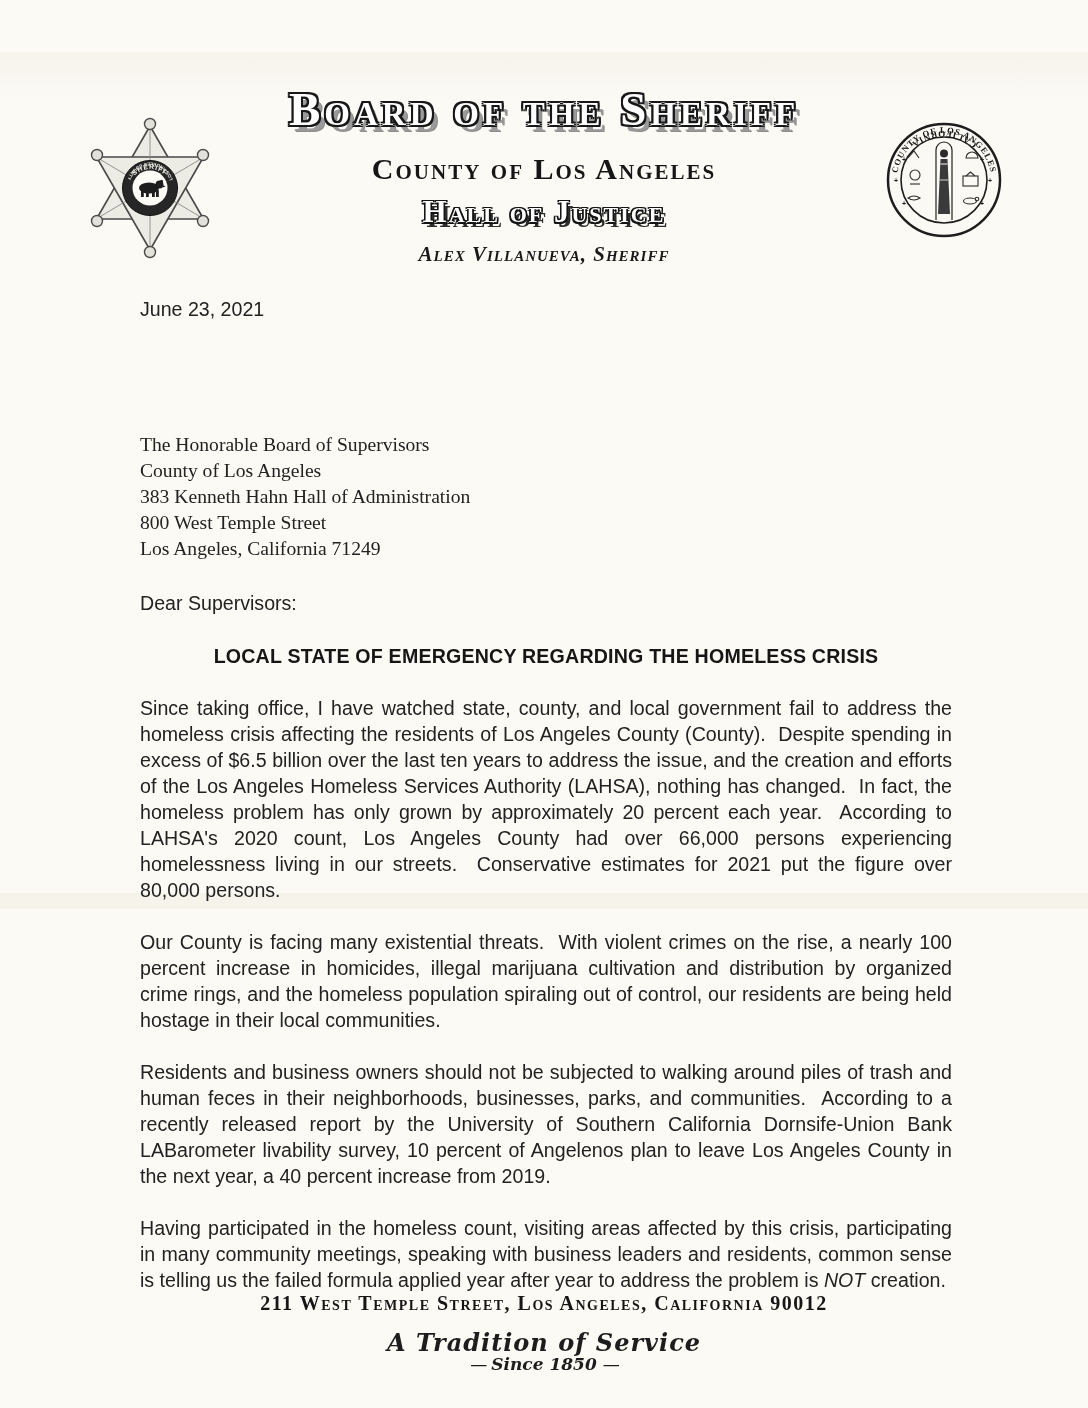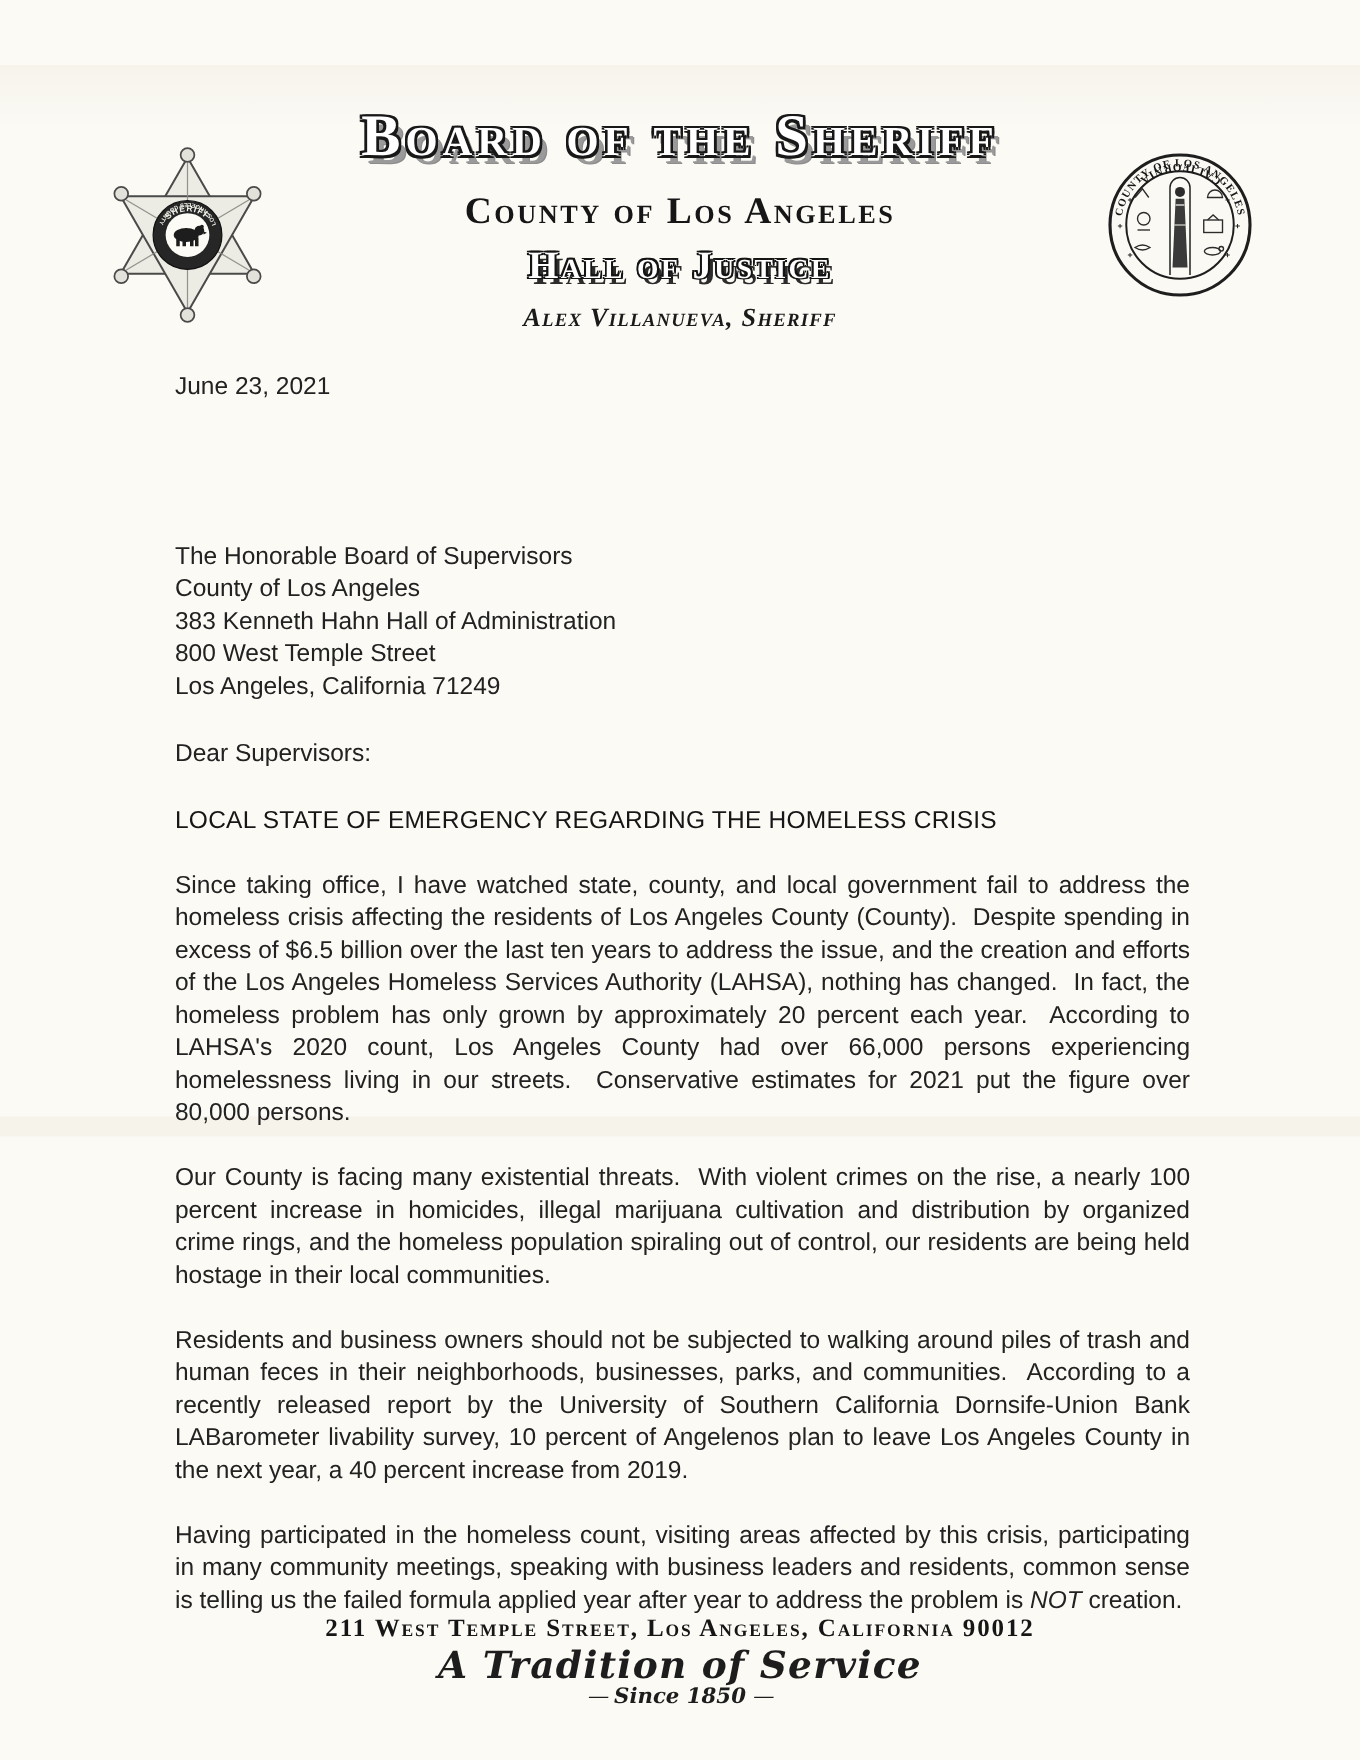--- a/index.html
+++ b/index.html
@@ -49,36 +49,36 @@
     font-family:"Liberation Serif",serif;font-weight:700;font-variant:small-caps;
     font-size:21px;letter-spacing:1px;color:#1a1a1a;font-style:italic;
   }
   .badge{position:absolute;left:90px;top:110px;}
   .seal{position:absolute;left:884px;top:120px;}
 
   
   .letter{position:absolute;left:140px;top:296px;width:812px;
     font-size:19.6px;line-height:26px;color:#222;}
   .date-line{margin:0 0 110px 0;}
-  .recipient p{margin:0;}
+  .recipient p{margin:0;font-family:Liberation Serif, serif;}
   .salutation{margin:28px 0 0 0;}
-  .subject{margin:27px 0 0 0;text-align:left;font-weight:400;letter-spacing:0.2px;color:#161616;}
+  .subject{margin:27px 0 0 0;text-align:center;font-weight:700;letter-spacing:0.2px;color:#161616;}
   .para{margin:26px 0 0 0;text-align:justify;white-space:pre-wrap;}
   .para .emph{font-style:italic;}
 
   
   .footer{position:absolute;top:1292px;left:0;right:0;text-align:center;color:#161616;}
   .f-address{
     font-family:"Liberation Serif",serif;font-weight:700;font-variant:small-caps;
     font-size:20px;letter-spacing:1.5px;
   }
   .f-motto{
-    margin-top:0;
+    margin-top:13px;
     font-family:"DejaVu Serif",serif;font-style:italic;font-weight:700;
-    font-size:30px;letter-spacing:1px;color:#1d1d1d;
+    font-size:24px;letter-spacing:1px;color:#1d1d1d;
   }
   .f-since{
     margin-top:-3px;
     font-family:"DejaVu Serif",serif;font-style:italic;font-weight:700;
     font-size:17px;color:#1d1d1d;
   }
   .f-since .flourish{letter-spacing:-2px;font-weight:400;}
 </style>
 </head>
 <body>

